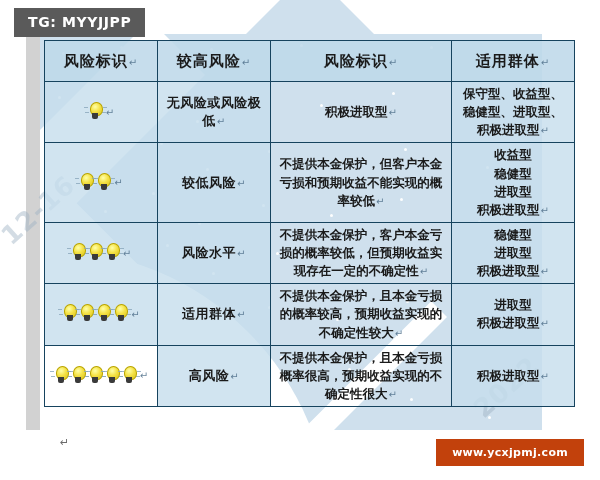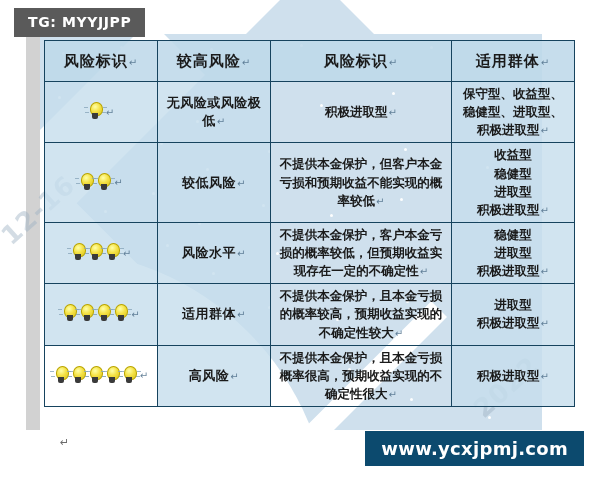--- a/index.html
+++ b/index.html
@@ -186,23 +186,23 @@
     color: #ffffff;
     font-size: 14px;
     font-weight: 700;
     letter-spacing: .6px;
     padding: 6px 14px 7px 14px;
     font-family: "DejaVu Sans", "Liberation Sans", sans-serif;
   }
   .site-badge {
     position: absolute;
     right: 16px; bottom: 14px;
-    background: #0c4a6e;
+    background: #c2410c;
     color: #ffffff;
-    font-size: 18px;
+    font-size: 11px;
     font-weight: 700;
     letter-spacing: .3px;
     padding: 7px 16px;
     font-family: "DejaVu Sans", "Liberation Sans", sans-serif;
   }
 
   
   .margin-strip {
     position: absolute;
     left: 26px; top: 34px;

